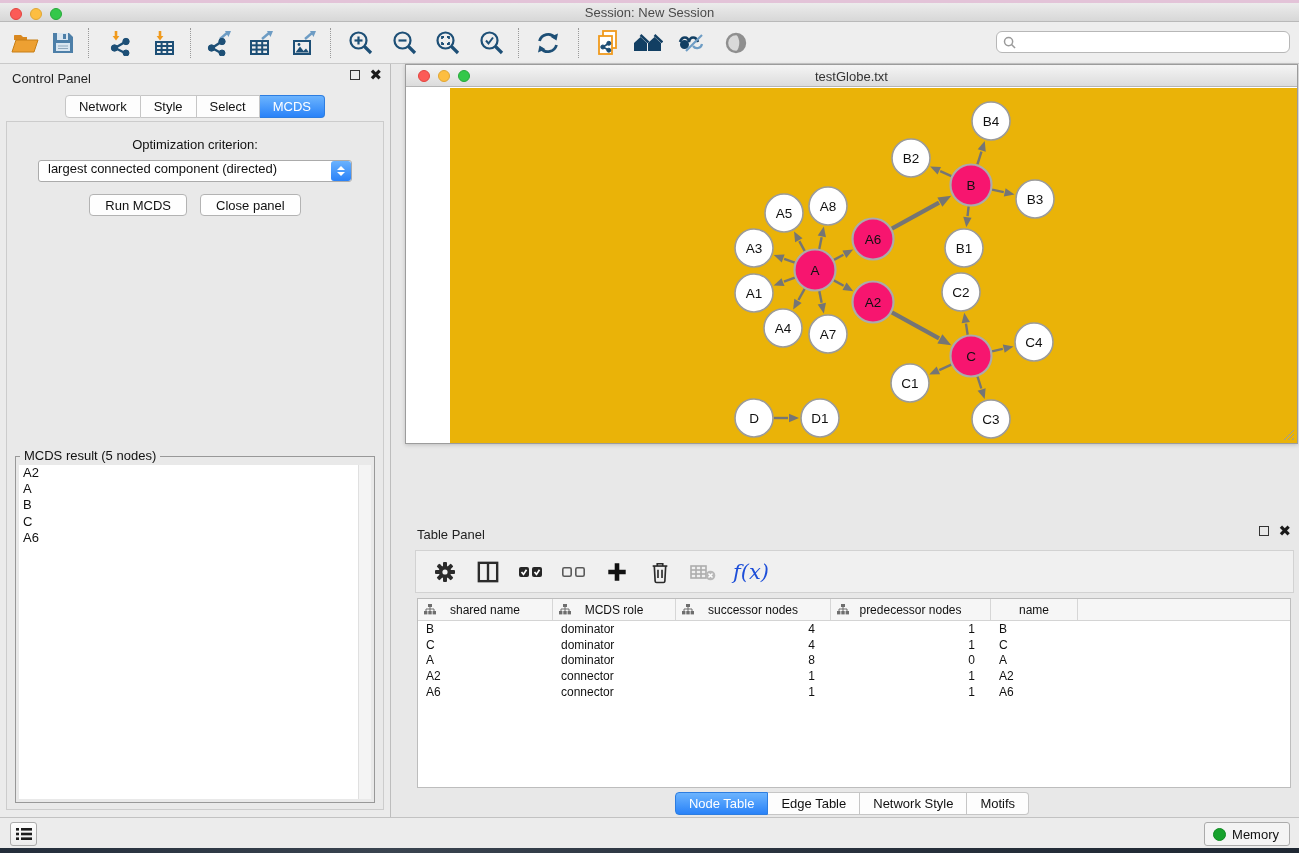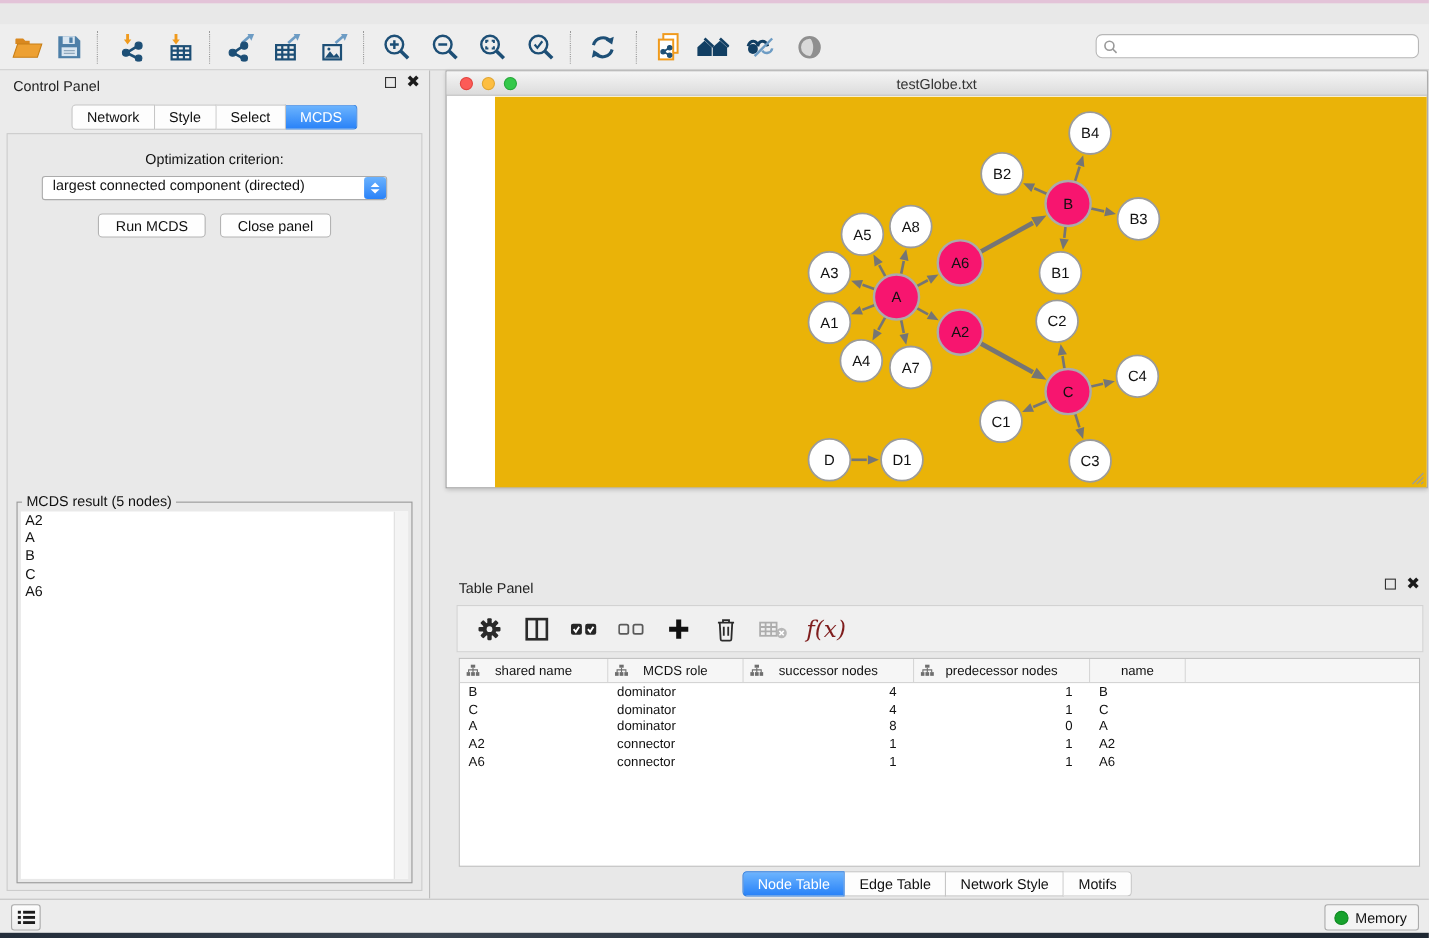--- a/index.html
+++ b/index.html
@@ -69,21 +69,21 @@
   .nw-titlebar .lights { top:5px; left:12px; }
   .nw-title { position:absolute; left:0; right:0; top:4px; text-align:center; font-size:13px; color:#333; }
   .nw-canvas { position:absolute; left:0; top:23px; right:0; bottom:0; background:#eab308;margin-left:44px; }
   .resize-grip { position:absolute; right:2px; bottom:2px; width:13px; height:13px; }
 
   
   .table-panel { position:absolute; left:405px; top:520px; width:894px; height:297px; }
   .tp-toolbar { position:absolute; left:10px; right:5px; top:30px; height:43px; background:#f0f0f0; border:1px solid #d2d2d2;
     display:flex; align-items:center; gap:17px; padding-left:16px; }
   .tp-icon { width:26px; height:26px; display:flex; align-items:center; justify-content:center; }
-  .fx-label { font-family:"DejaVu Serif","Liberation Serif",serif; font-style:italic; font-size:21px; color:#7f1d1d; }
+  .fx-label { font-family:"DejaVu Serif","Liberation Serif",serif; font-style:italic; font-size:21px; color:#1d4ed8; }
   .tp-table { position:absolute; left:12px; right:8px; top:78px; bottom:29px; background:#fff; border:1px solid #bdbdbd; overflow:hidden; }
   .t-header { display:grid; grid-template-columns:135px 123px 155px 160px 87px 1fr; height:22px;
     background:#f6f6f6; border-bottom:1px solid #d4d4d4; }
   .t-hcell { position:relative; display:flex; align-items:center; justify-content:center; font-size:12px; color:#111;
     border-right:1px solid #d6d6d6; }
   .t-hcell:last-child { border-right:none; }
   .t-hcell .hicon { position:absolute; left:6px; top:5px; }
   .t-row { display:grid; grid-template-columns:135px 123px 155px 160px 87px 1fr; height:15.8px; font-size:12px; color:#111; }
   .t-cell { padding:0 8px; display:flex; align-items:center; white-space:nowrap; }
   .t-cell.num { justify-content:flex-end; padding-right:16px; }
@@ -99,20 +99,28 @@
   .desktop-bottom { position:absolute; left:0; top:848px; width:100%; height:5px;
     background:linear-gradient(90deg,#232d3a,#3a4450 30%,#29323e 60%,#1f2833); }
 </style>
 </head>
 <body>
 
 <div class="screen">
 
   <div class="desktop-top"></div>
 
+  <div class="app-titlebar">
+    <div class="lights">
+      <span class="light red"></span>
+      <span class="light yellow"></span>
+      <span class="light green"></span>
+    </div>
+    <div class="app-title">Session: New Session</div>
+  </div>
 
   <div class="toolbar">
     <div class="tb-btn" style="left:8px">
       <svg width="28" height="24" viewBox="0 0 28 24">
           <path d="M3 9V5c0-.6.4-1 1-1h6l2 2h4v3z" fill="#d9881f"></path>
           <path d="M1 21l4-12h22l-4 12z" fill="#eda032" stroke="#c77e16"></path>
         </svg>
     </div>
     <div class="tb-btn" style="left:46px">
       <svg width="24" height="24" viewBox="0 0 24 24">

